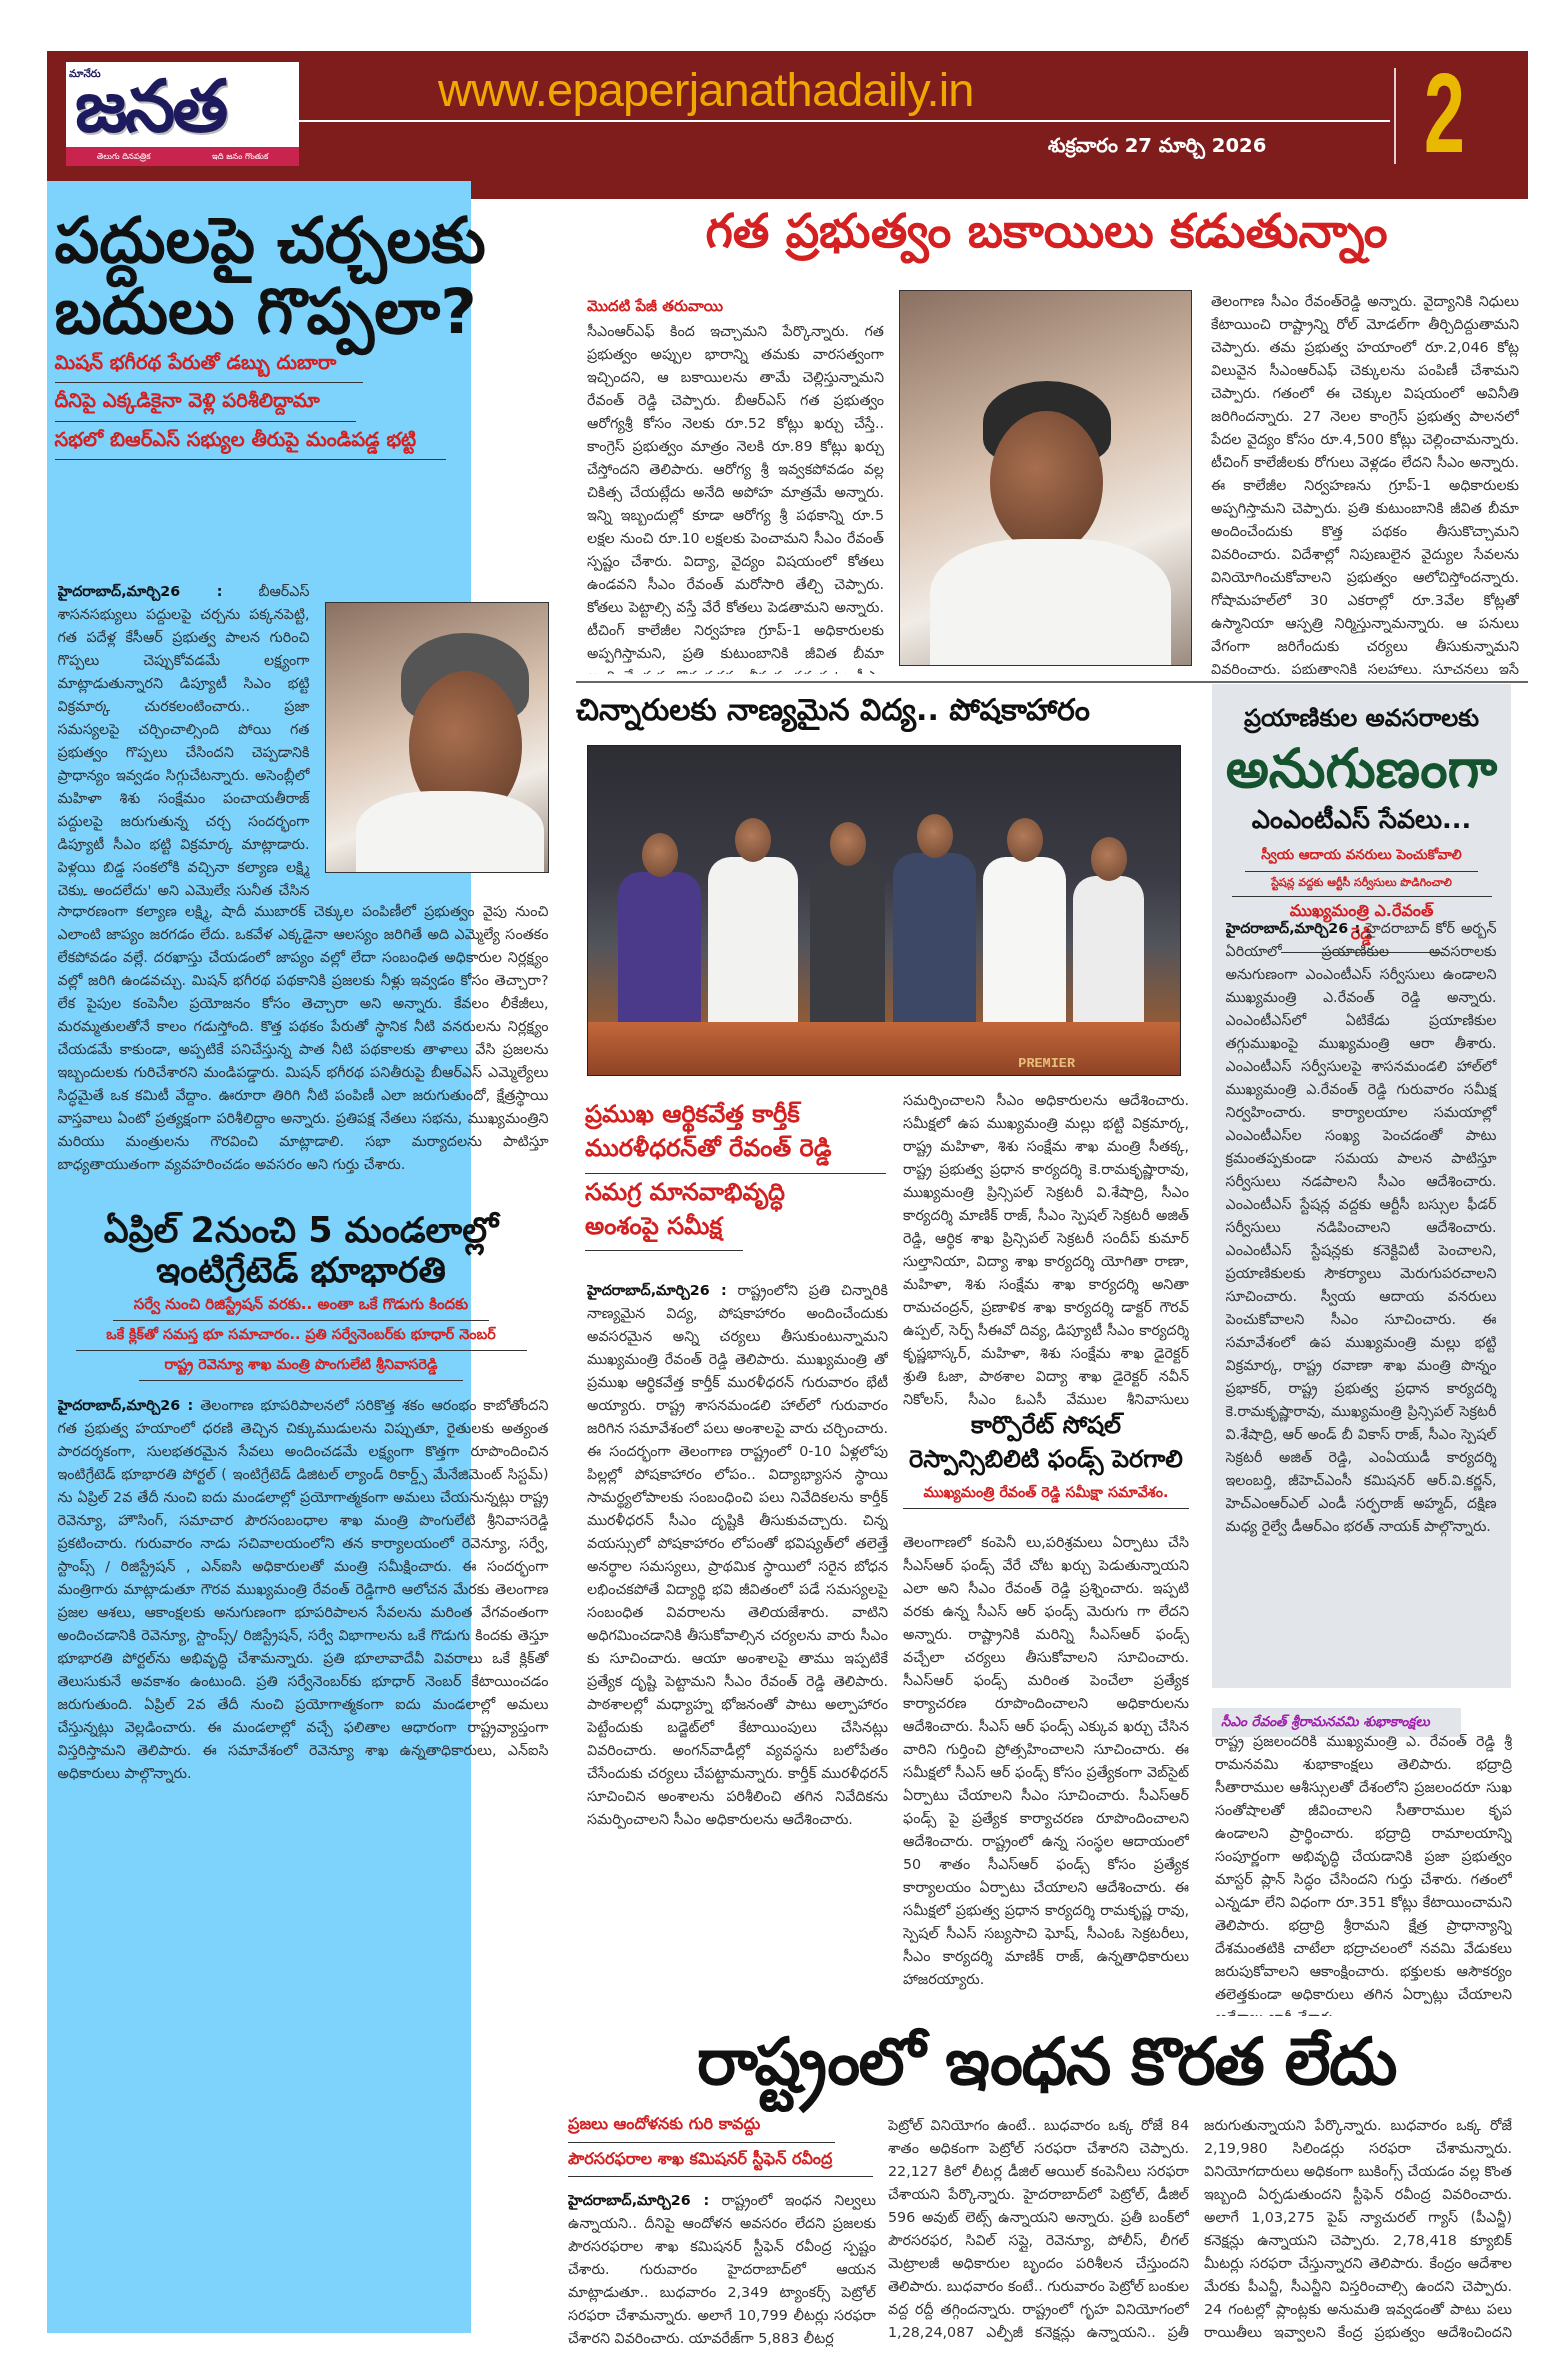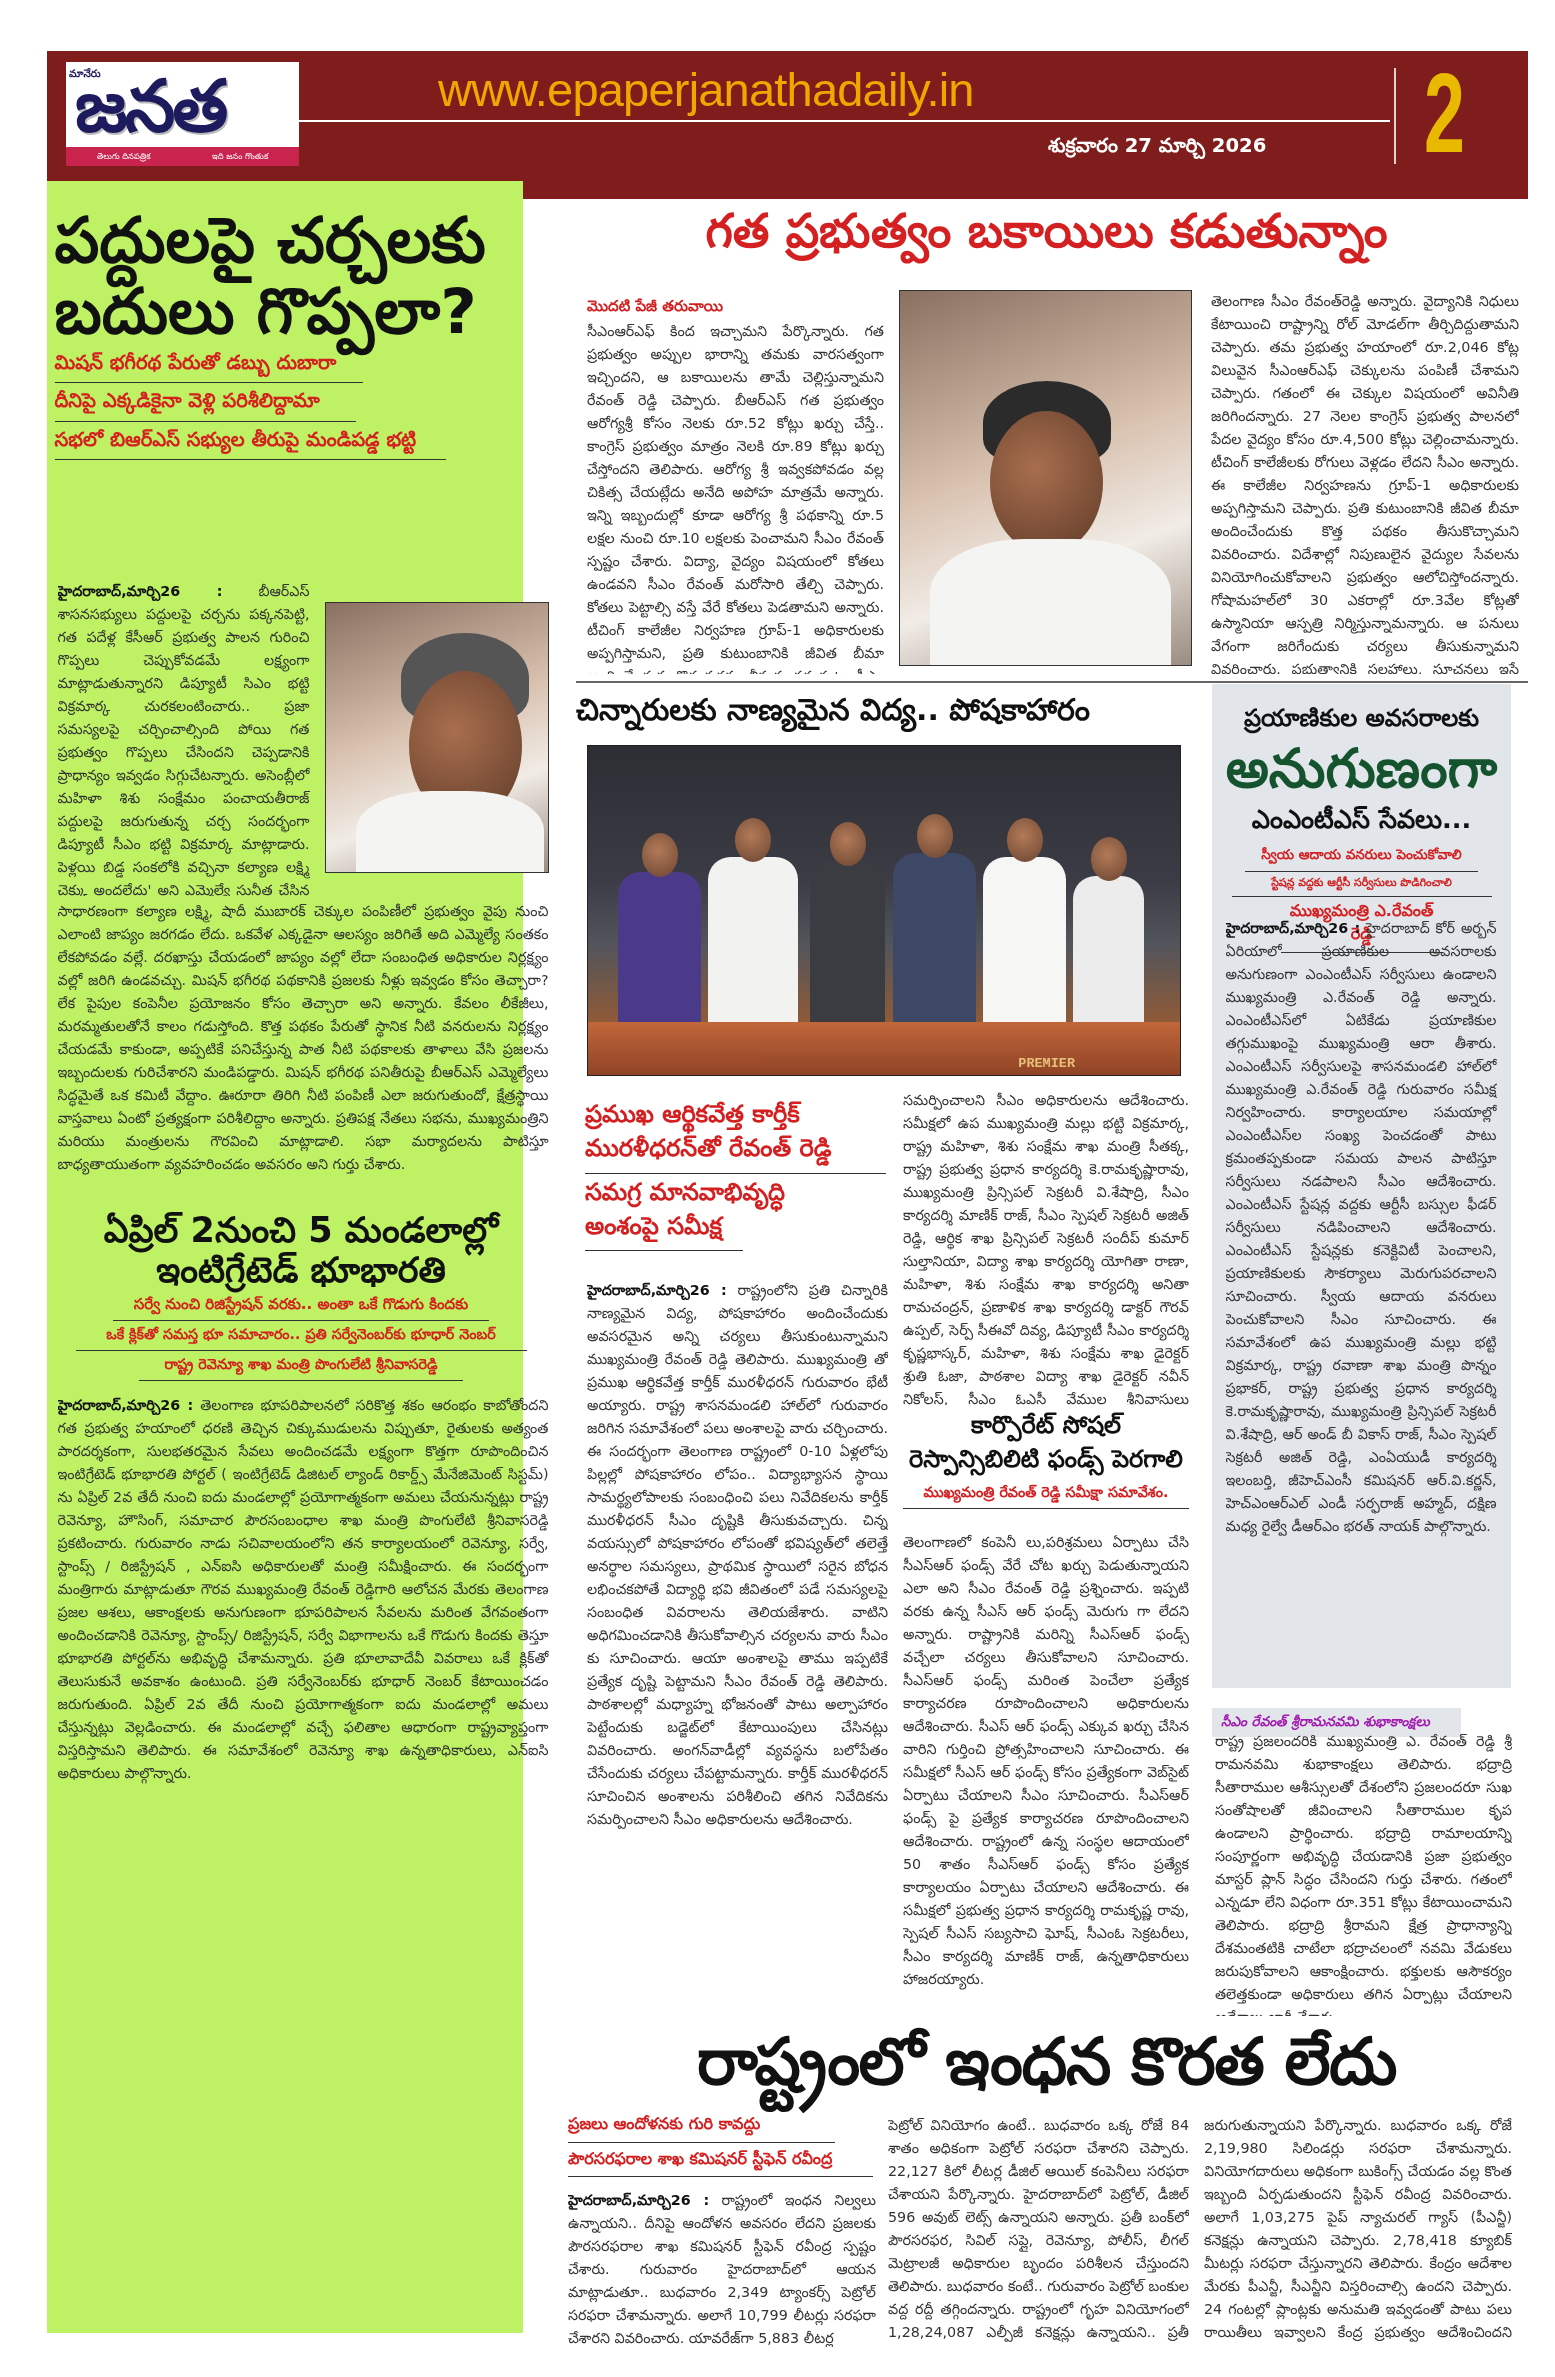--- a/index.html
+++ b/index.html
@@ -8,21 +8,21 @@
   .logo { position: absolute; left: 19px; top: 11.3px; width: 233px; height: 104px; background: #fff; overflow: hidden; }
   .logo .small { position: absolute; left: 3px; top: 4.5px; font-size: 10.5px; color: #1d1b5e; font-weight: bold; }
   .logo .big { position: absolute; left: 9px; top: 0; font-size: 72px; font-weight: 900; color: #1d1b5e; line-height: 89px; letter-spacing: -3px; text-shadow: 1.5px 1.5px 0 #bbb; }
   .logo .strip { position: absolute; left: 0; bottom: 0; width: 100%; height: 19.6px; background: #c9244e; color: #fff; font-size: 8.3px; display: flex; justify-content: space-around; align-items: center; }
   .site-url { position: absolute; left: 391px; top: 10.5px; font-family: "Liberation Sans", sans-serif; font-size: 47px; color: #f0a800; letter-spacing: -0.8px; }
   .mast-line { position: absolute; left: 252px; top: 69px; width: 1091px; height: 2.3px; background: #fff; }
   .mast-date { position: absolute; left: 1001px; top: 83px; font-size: 19.6px; color: #fff; font-weight: bold; }
   .mast-vsep { position: absolute; left: 1347px; top: 16.6px; width: 1.5px; height: 96px; background: #fff; opacity: 0.8; }
   .page-no { position: absolute; left: 1377px; top: 6px; font-family: "Liberation Sans", sans-serif; font-size: 113px; font-weight: bold; color: #e9b800; line-height: 113px; transform: scaleX(0.65); transform-origin: left; }
 
-  .left-col { position: absolute; left: 47px; top: 181px; width: 476px; height: 2152px; background: #bef264; }
+  .left-col { position: absolute; left: 47px; top: 181px; width: 424px; height: 2152px; background: #7dd3fc; }
   .h-giant { font-weight: 900; color: #111; line-height: 1.05; }
   .red-sub { color: #d42020; font-weight: bold; }
   .rule { border-bottom: 1.5px solid #333; }
   .body-text { font-size: 14.3px; line-height: 23px; text-align: justify; color: #333; }
   .dateline { font-weight: bold; color: #111; }
   .photo { background: linear-gradient(160deg, #8a7060, #d9c2b0 45%, #f1ece6 70%, #9b8c80); border: 1.5px solid #333; position: relative; overflow: hidden; }
   .photo .face { position: absolute; border-radius: 50%; background: radial-gradient(circle at 40% 40%, #a86e4e, #5e3a28); }
   .photo .shirt { position: absolute; background: #f4f4f2; border-radius: 40% 40% 0 0; }
   .photo .hair { position: absolute; border-radius: 50% 50% 30% 30%; background: #555; }
   .box-grey { background: #e2e6ea; }

